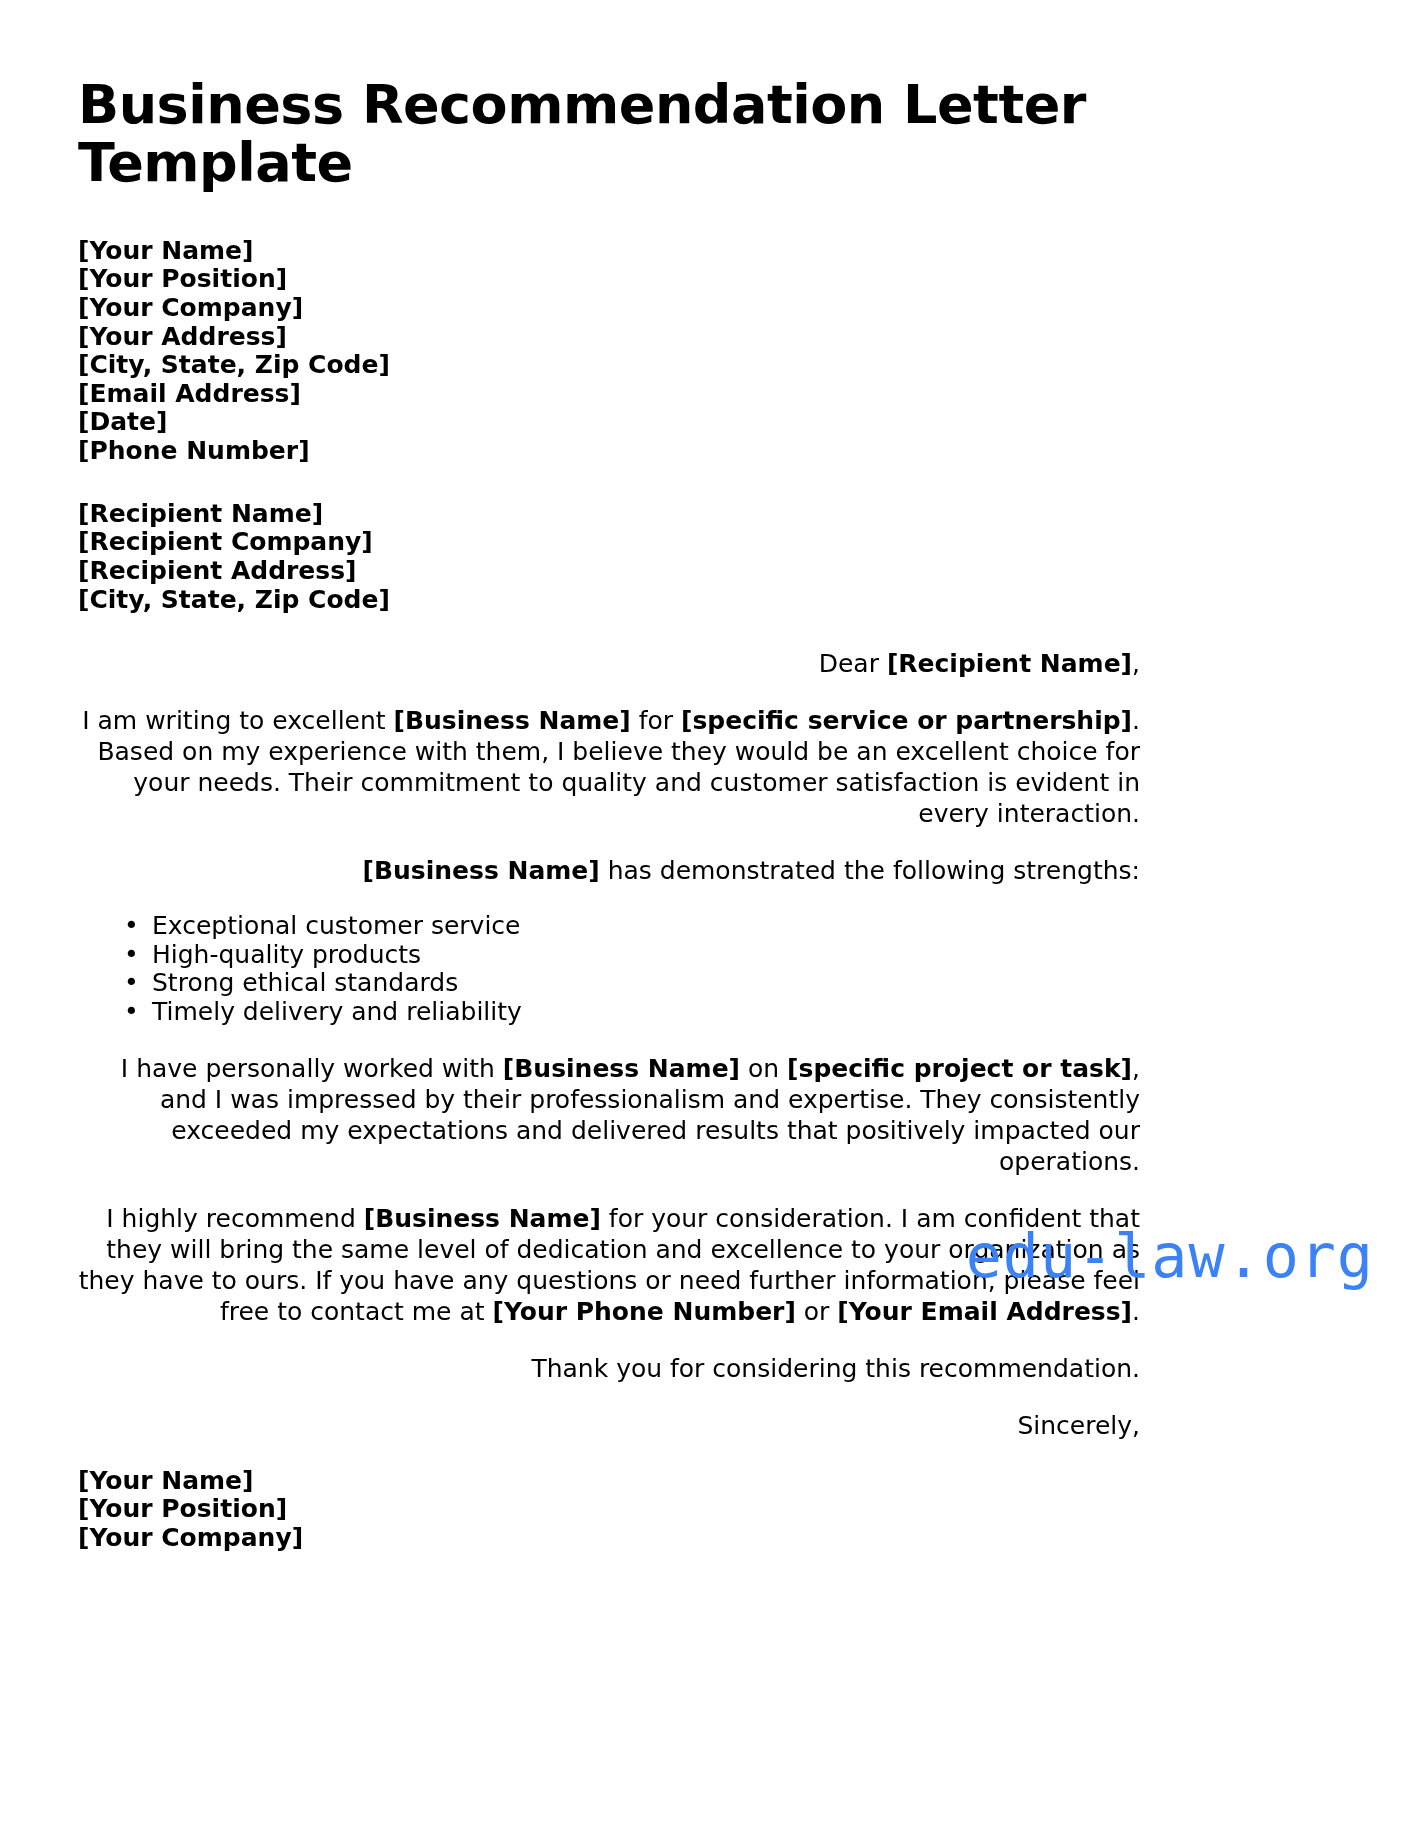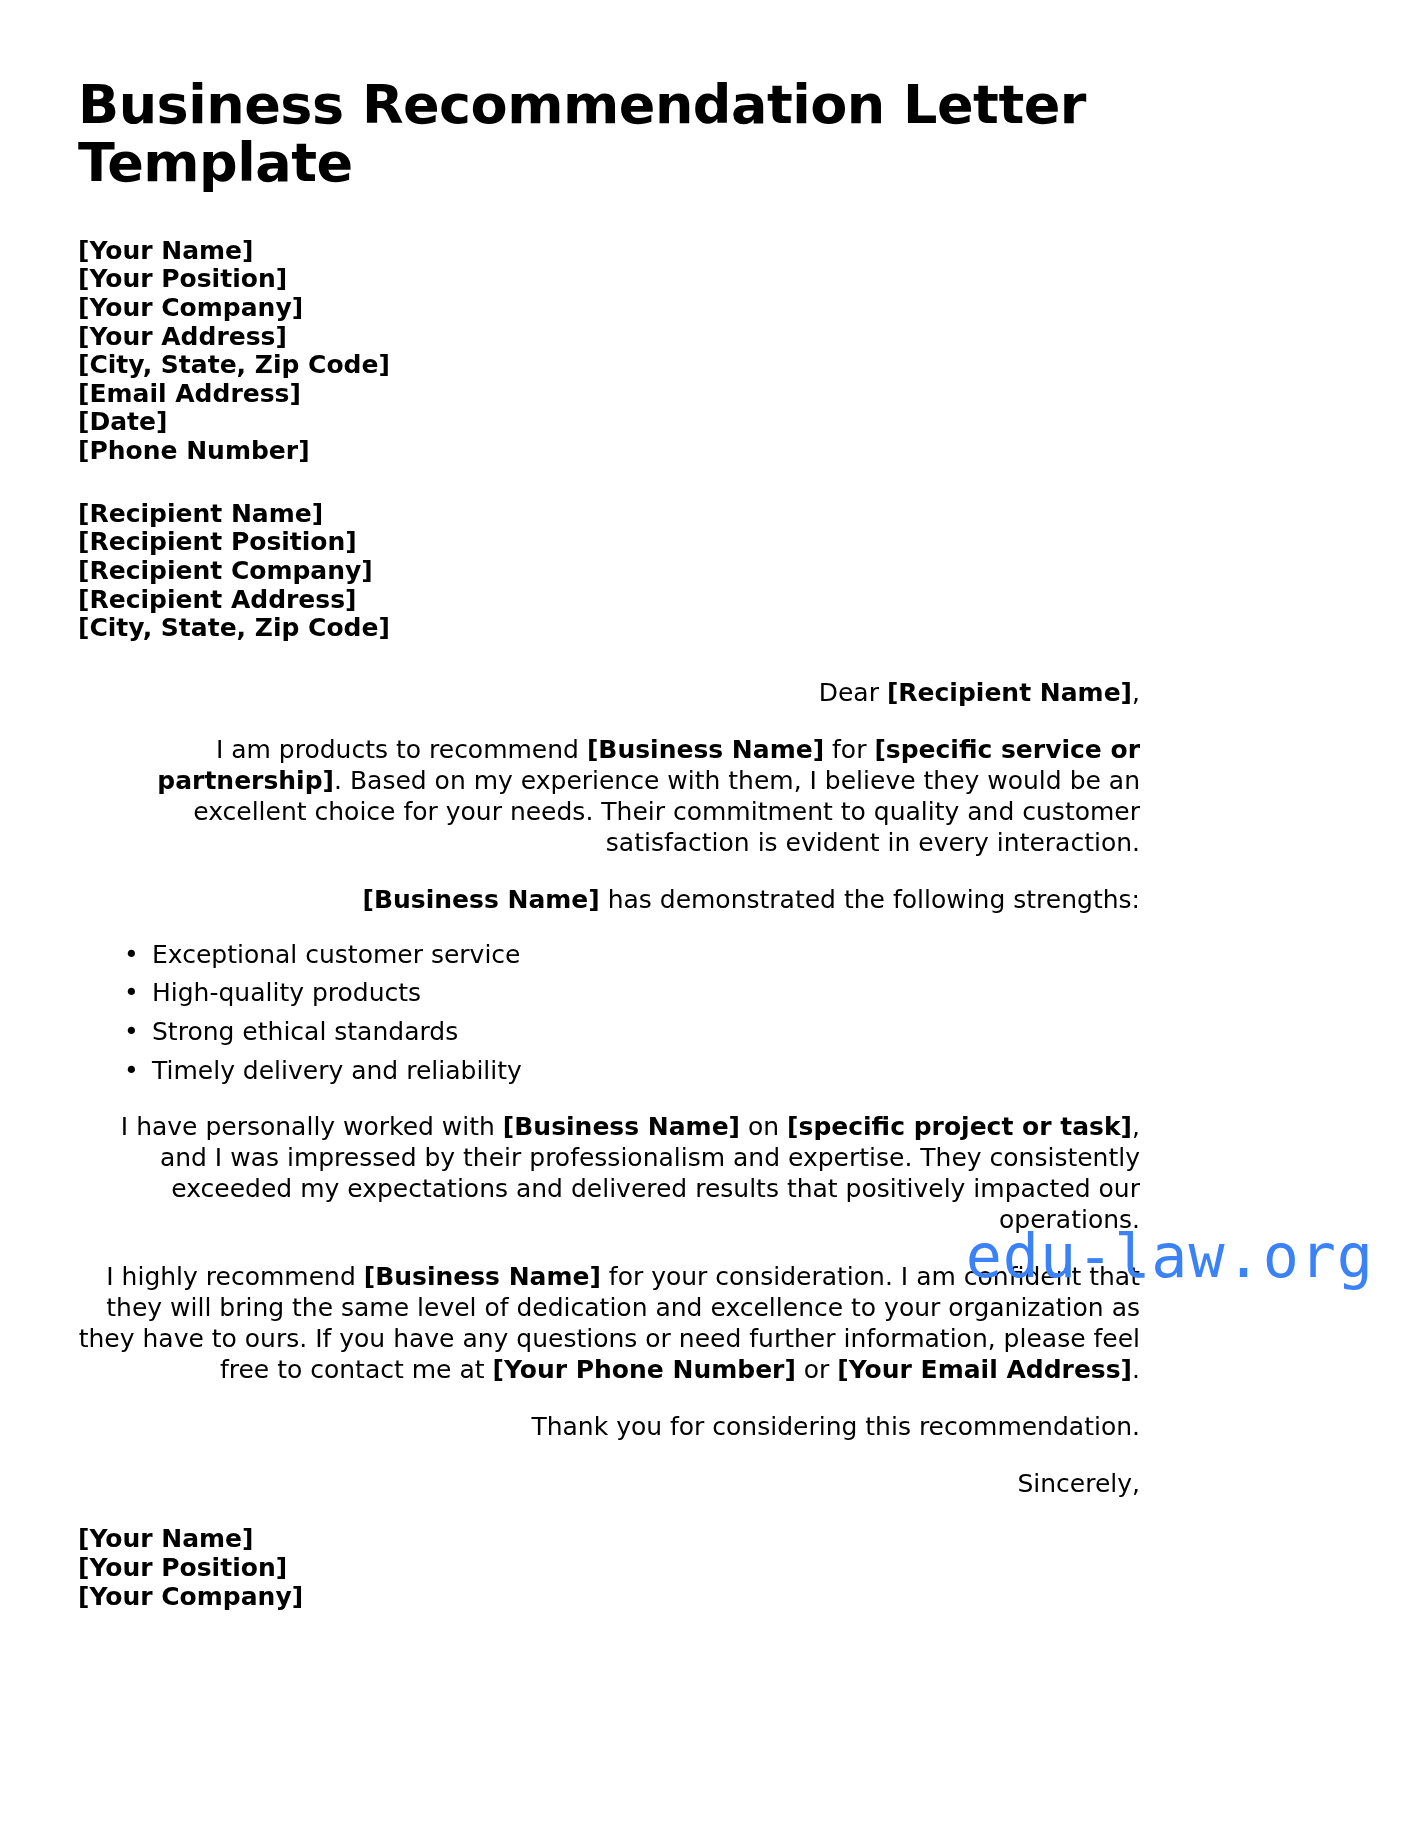--- a/index.html
+++ b/index.html
@@ -53,21 +53,20 @@
   }
   ul.strengths {
     margin: 0 0 26px 0;
     padding-left: 74px;
     list-style: none;
   }
   ul.strengths li {
     font-size: 25px;
     line-height: 1.145;
     position: relative;
-    margin-top: 10px;
   }
   ul.strengths li::before {
     content: "\2022";
     position: absolute;
     left: -28px;
     top: 0;
     font-size: 25px;
     line-height: 1.145;
   }
   .sign-block {
@@ -100,29 +99,28 @@
     <div class="line">[Your Company]</div>
     <div class="line">[Your Address]</div>
     <div class="line">[City, State, Zip Code]</div>
     <div class="line">[Email Address]</div>
     <div class="line">[Date]</div>
     <div class="line">[Phone Number]</div>
   </div>
 
   <div class="addr-block">
     <div class="line">[Recipient Name]</div>
-    <div class="line">[Recipient Position]</div>
     <div class="line">[Recipient Company]</div>
     <div class="line">[Recipient Address]</div>
     <div class="line">[City, State, Zip Code]</div>
   </div>
 
   <p class="body-para"><span>Dear </span><b>[Recipient Name]</b><span>,</span></p>
 
-  <p class="body-para"><span>I am products to recommend </span><b>[Business Name]</b><span> for </span><b>[specific service or partnership]</b><span>. Based on my experience with them, I believe they would be an excellent choice for your needs. Their commitment to quality and customer satisfaction is evident in every interaction.</span></p>
+  <p class="body-para"><span>I am writing to excellent </span><b>[Business Name]</b><span> for </span><b>[specific service or partnership]</b><span>. Based on my experience with them, I believe they would be an excellent choice for your needs. Their commitment to quality and customer satisfaction is evident in every interaction.</span></p>
 
   <p class="body-para"><b>[Business Name]</b><span> has demonstrated the following strengths:</span></p>
 
   <ul class="strengths">
     <li>Exceptional customer service</li>
     <li>High-quality products</li>
     <li>Strong ethical standards</li>
     <li>Timely delivery and reliability</li>
   </ul>
 

